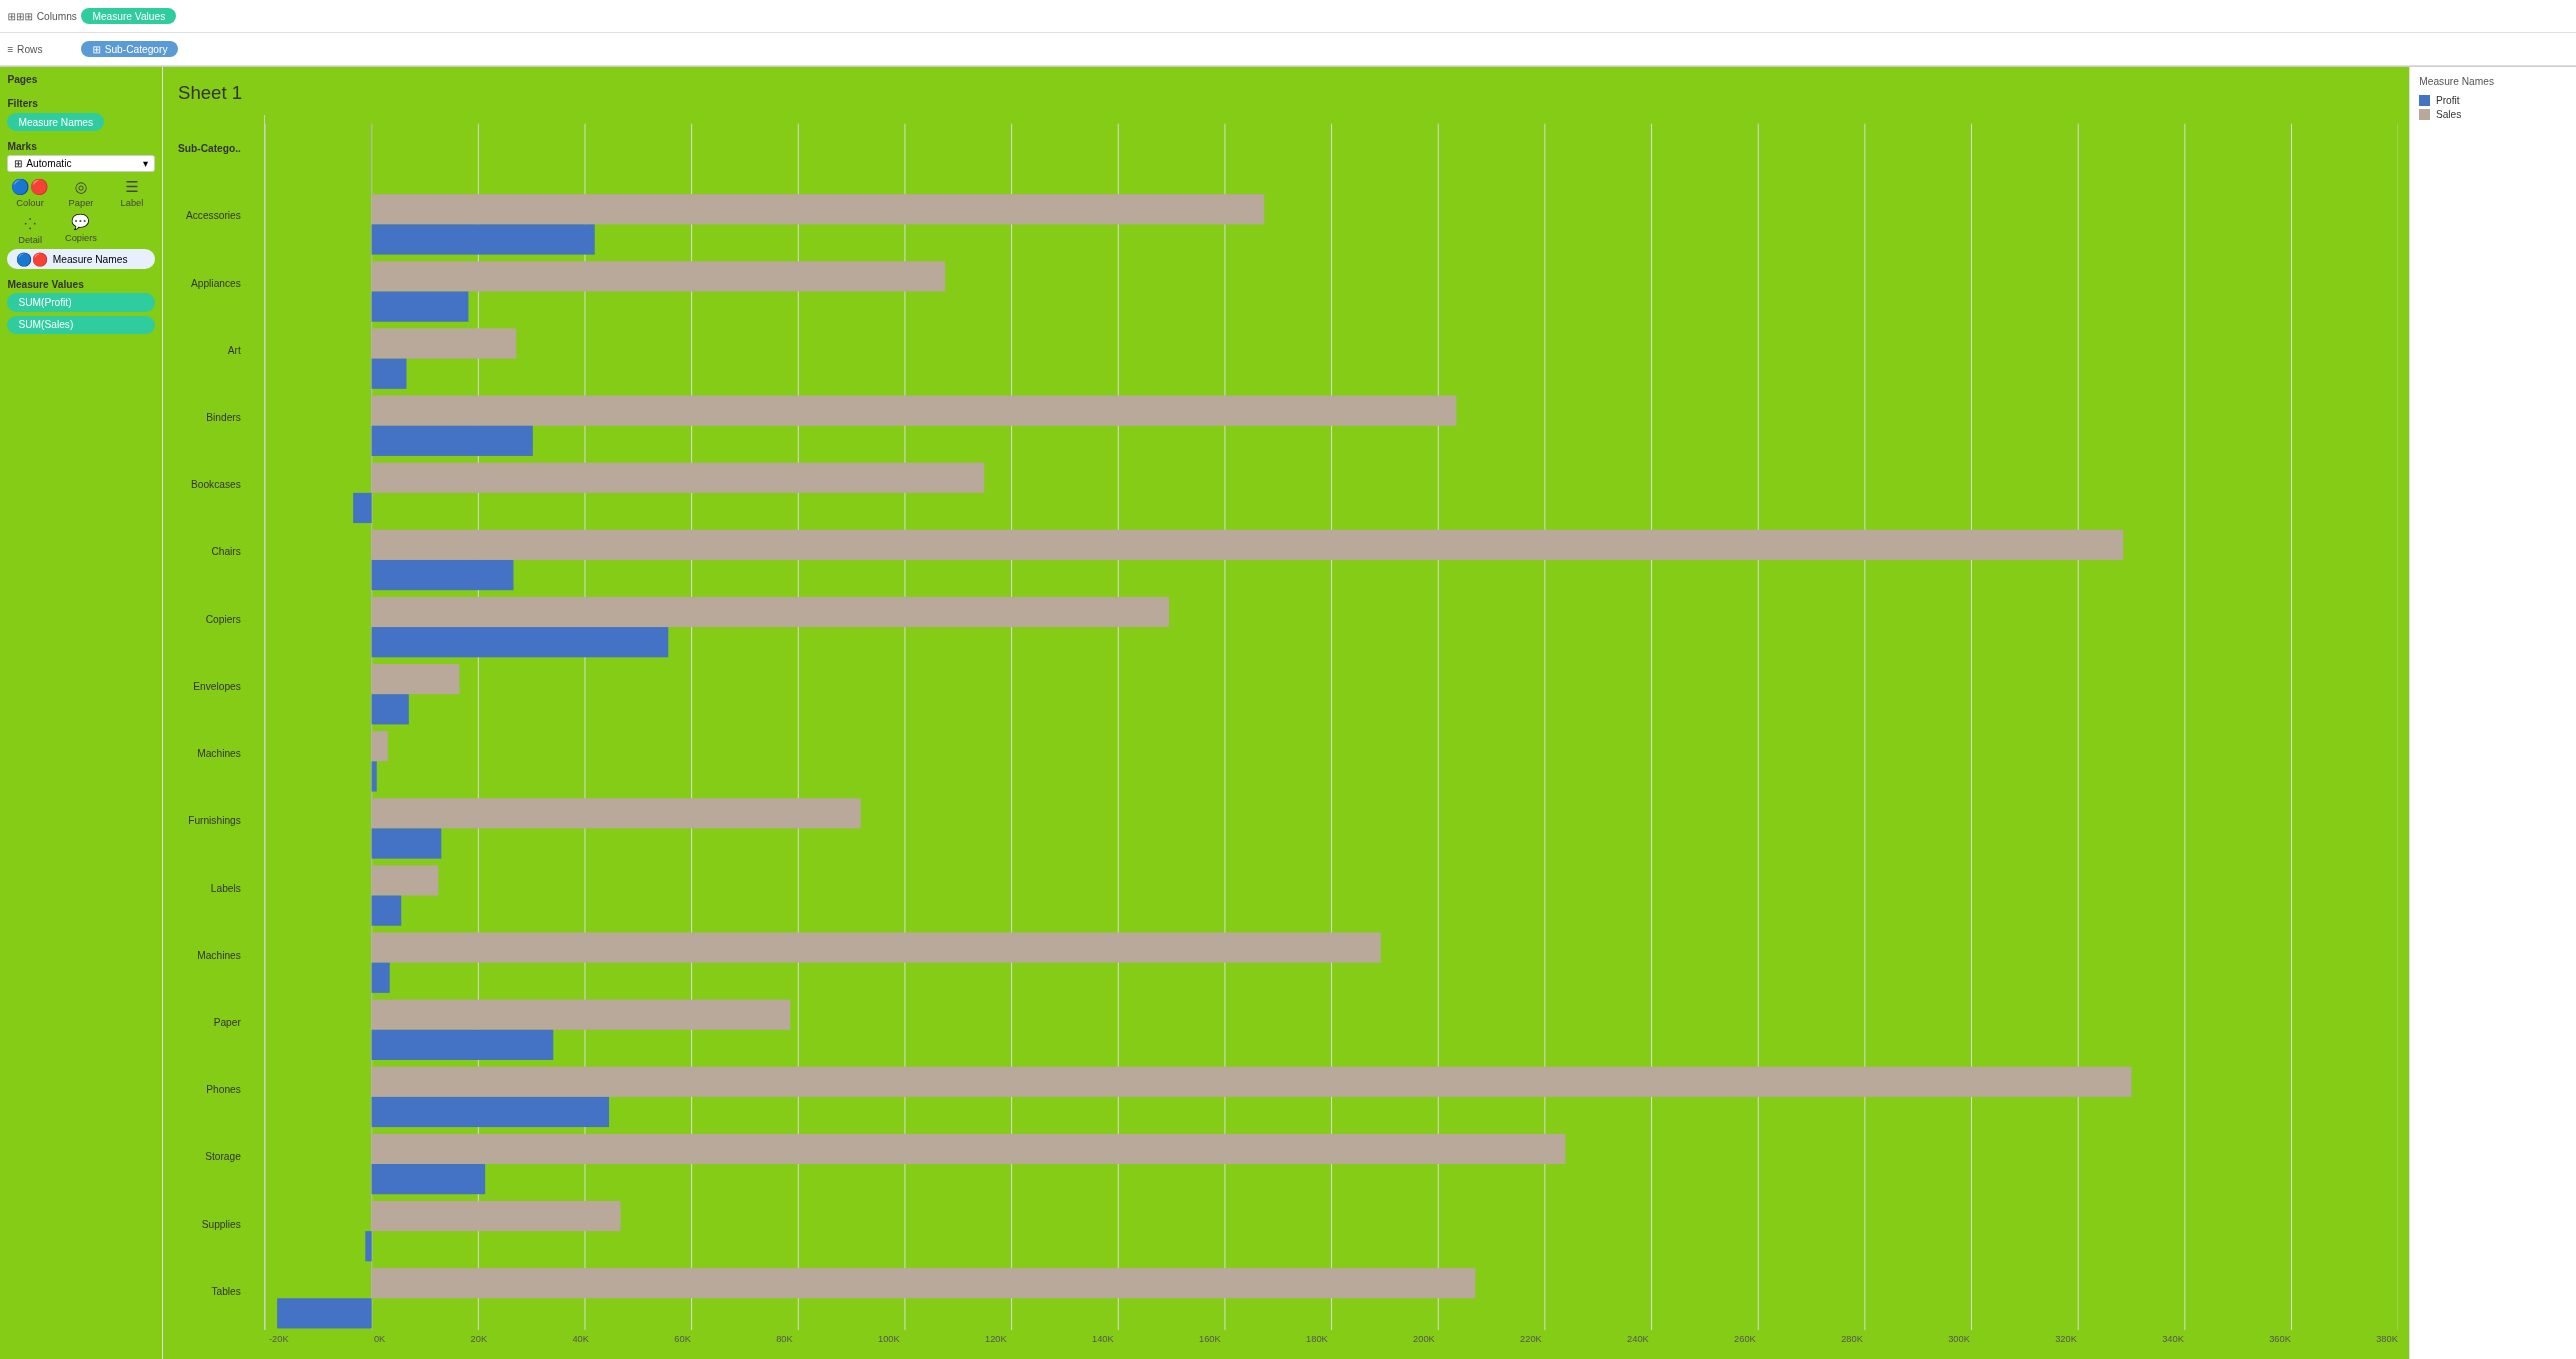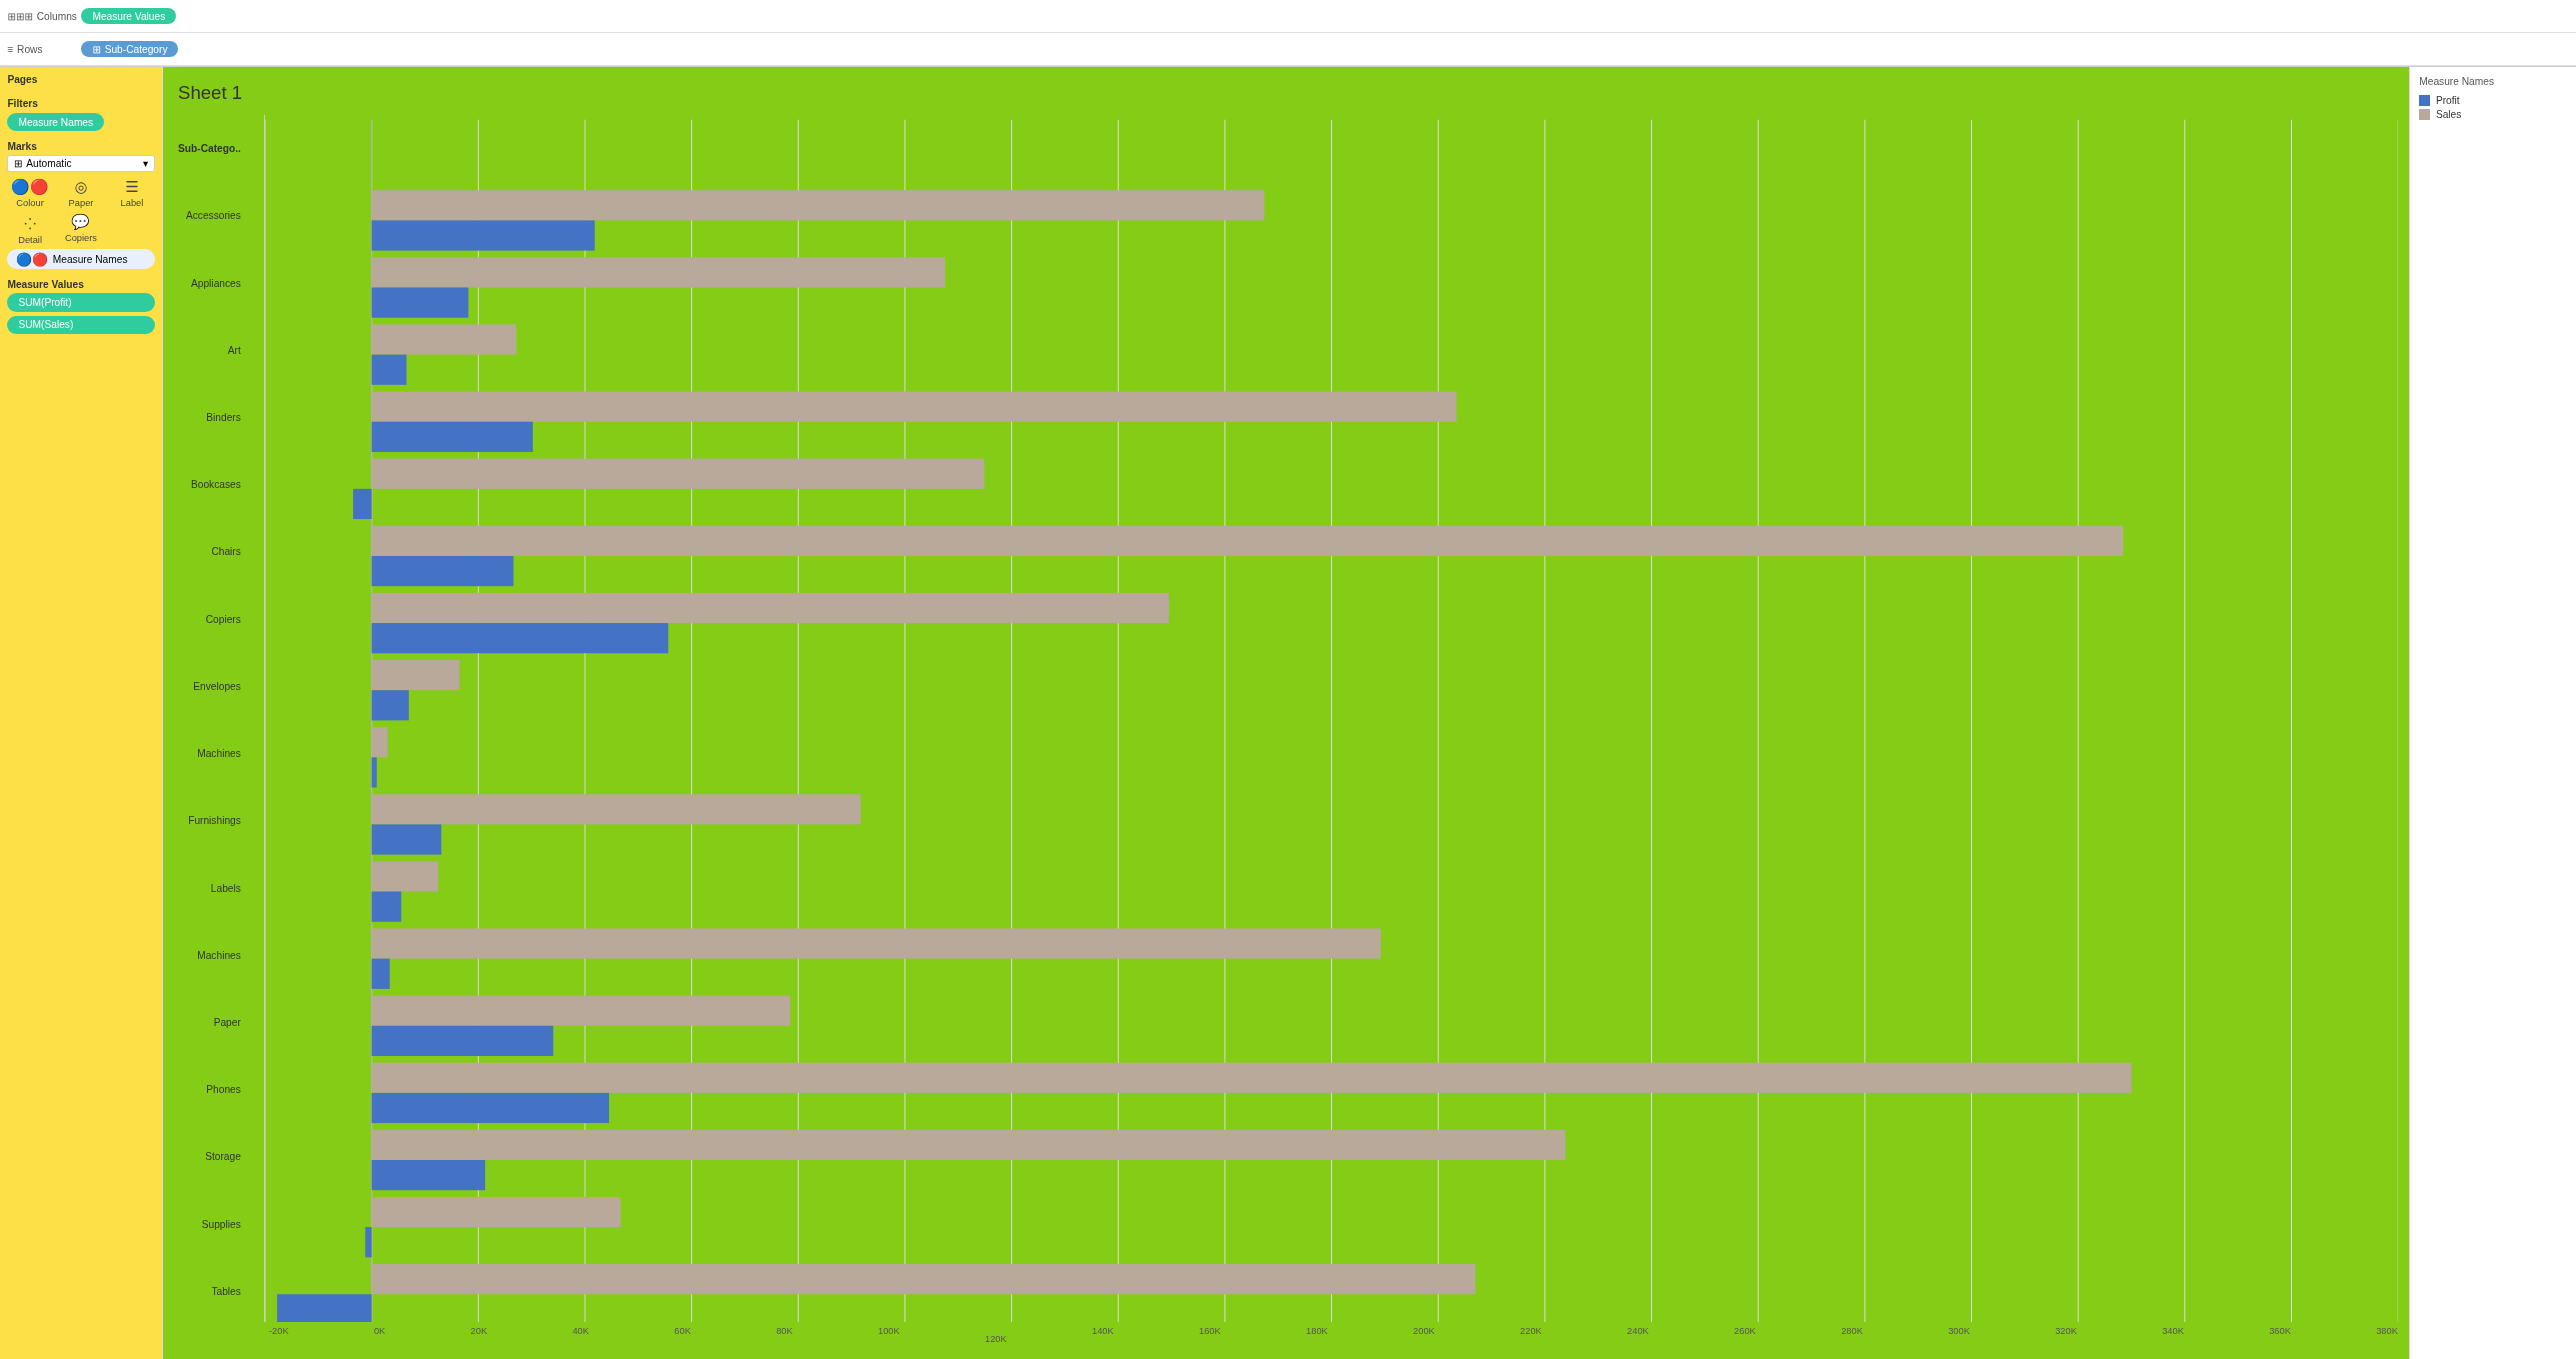--- a/index.html
+++ b/index.html
@@ -6,21 +6,21 @@
     body { font-family: 'Segoe UI', Arial, sans-serif; font-size: 11px; background: #f0f0f0; display: flex; flex-direction: column; height: 100vh; overflow: hidden; }
 
     .top-bar { background: #fff; border-bottom: 0.9px solid #ccc; padding: 0; }
     .shelf-row { display: flex; align-items: center; padding: 3.7px 7.4px; border-bottom: 0.9px solid #e0e0e0; height: 33px; }
     .shelf-label { color: #555; font-size: 10.2px; width: 74px; display: flex; align-items: center; gap: 3.7px; }
     .shelf-pill { background: #2ecc9e; color: #fff; border-radius: 11px; padding: 2.8px 11px; font-size: 10.2px; display: flex; align-items: center; gap: 3.7px; cursor: pointer; }
     .shelf-pill.sub { background: #5b9bd5; }
 
     .main-layout { display: flex; flex: 1; overflow: hidden; }
 
-    .left-panel { width: 163px; background: #fde047; border-right: 0.9px solid #ddd; display: flex; flex-direction: column; padding: 7.4px; gap: 9.3px; overflow-y: auto; }
+    .left-panel { width: 163px; background: #84cc16; border-right: 0.9px solid #ddd; display: flex; flex-direction: column; padding: 7.4px; gap: 9.3px; overflow-y: auto; }
     .panel-section-title { font-size: 10.2px; color: #333; font-weight: 600; margin-bottom: 3.7px; }
     .filter-pill { background: #2ecc9e; color: #fff; border-radius: 11px; padding: 3.7px 11px; font-size: 10.2px; cursor: pointer; display: inline-block; }
     .marks-section {}
     .marks-dropdown { display: flex; align-items: center; border: 0.9px solid #ccc; background: #fff; border-radius: 2.8px; padding: 1.9px 5.6px; font-size: 10.2px; cursor: pointer; gap: 3.7px; }
     .marks-grid { display: grid; grid-template-columns: 1fr 1fr 1fr; gap: 5.6px; margin-top: 5.6px; }
     .marks-item { display: flex; flex-direction: column; align-items: center; font-size: 9.3px; color: #444; cursor: pointer; gap: 1.9px; }
     .marks-icon { font-size: 15px; }
     .marks-name-pill { display: flex; align-items: center; gap: 3.7px; background: #e8f0fe; border-radius: 11px; padding: 2.8px 9.3px; font-size: 10.2px; cursor: pointer; margin-top: 3.7px; }
     .measure-values-section {}
     .measure-pill { background: #2ecc9e; color: #fff; border-radius: 11px; padding: 3.7px 11px; font-size: 10.2px; cursor: pointer; display: block; margin-bottom: 3.7px; }
@@ -210,21 +210,21 @@
         <div style="min-width:91px;"></div>
         <div style="flex:1;" id="x-axis-container">
             <div style="display: flex; justify-content: space-between;">
               <span style="font-size: 9.3px; color: rgb(85, 85, 85);">-20K</span>
               <span style="font-size: 9.3px; color: rgb(85, 85, 85);">0K</span>
               <span style="font-size: 9.3px; color: rgb(85, 85, 85);">20K</span>
               <span style="font-size: 9.3px; color: rgb(85, 85, 85);">40K</span>
               <span style="font-size: 9.3px; color: rgb(85, 85, 85);">60K</span>
               <span style="font-size: 9.3px; color: rgb(85, 85, 85);">80K</span>
               <span style="font-size: 9.3px; color: rgb(85, 85, 85);">100K</span>
-              <span style="font-size: 9.3px; color: rgb(85, 85, 85); margin-top: 8px;">120K</span>
+              <span style="font-size: 9.3px; color: rgb(85, 85, 85);">120K</span>
               <span style="font-size: 9.3px; color: rgb(85, 85, 85);">140K</span>
               <span style="font-size: 9.3px; color: rgb(85, 85, 85);">160K</span>
               <span style="font-size: 9.3px; color: rgb(85, 85, 85);">180K</span>
               <span style="font-size: 9.3px; color: rgb(85, 85, 85);">200K</span>
               <span style="font-size: 9.3px; color: rgb(85, 85, 85);">220K</span>
               <span style="font-size: 9.3px; color: rgb(85, 85, 85);">240K</span>
               <span style="font-size: 9.3px; color: rgb(85, 85, 85);">260K</span>
               <span style="font-size: 9.3px; color: rgb(85, 85, 85);">280K</span>
               <span style="font-size: 9.3px; color: rgb(85, 85, 85);">300K</span>
               <span style="font-size: 9.3px; color: rgb(85, 85, 85);">320K</span>

